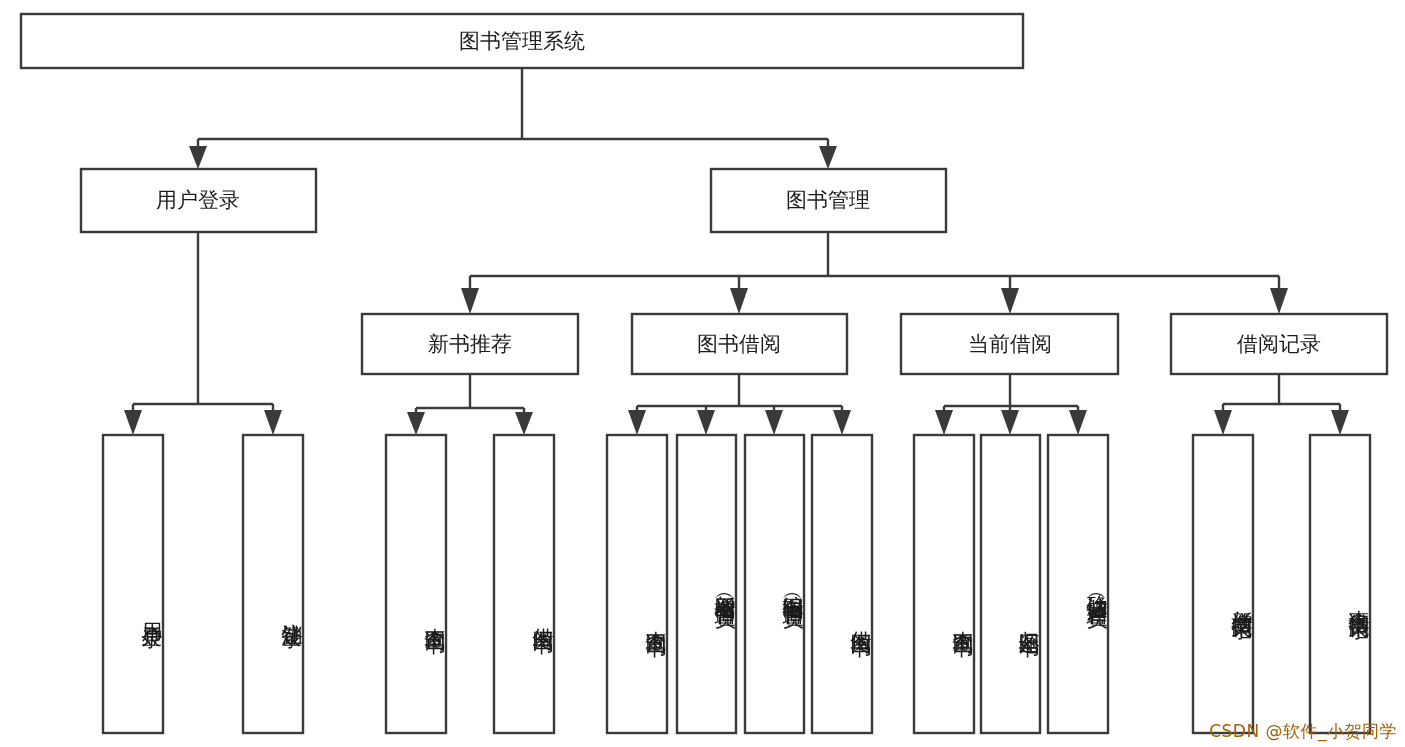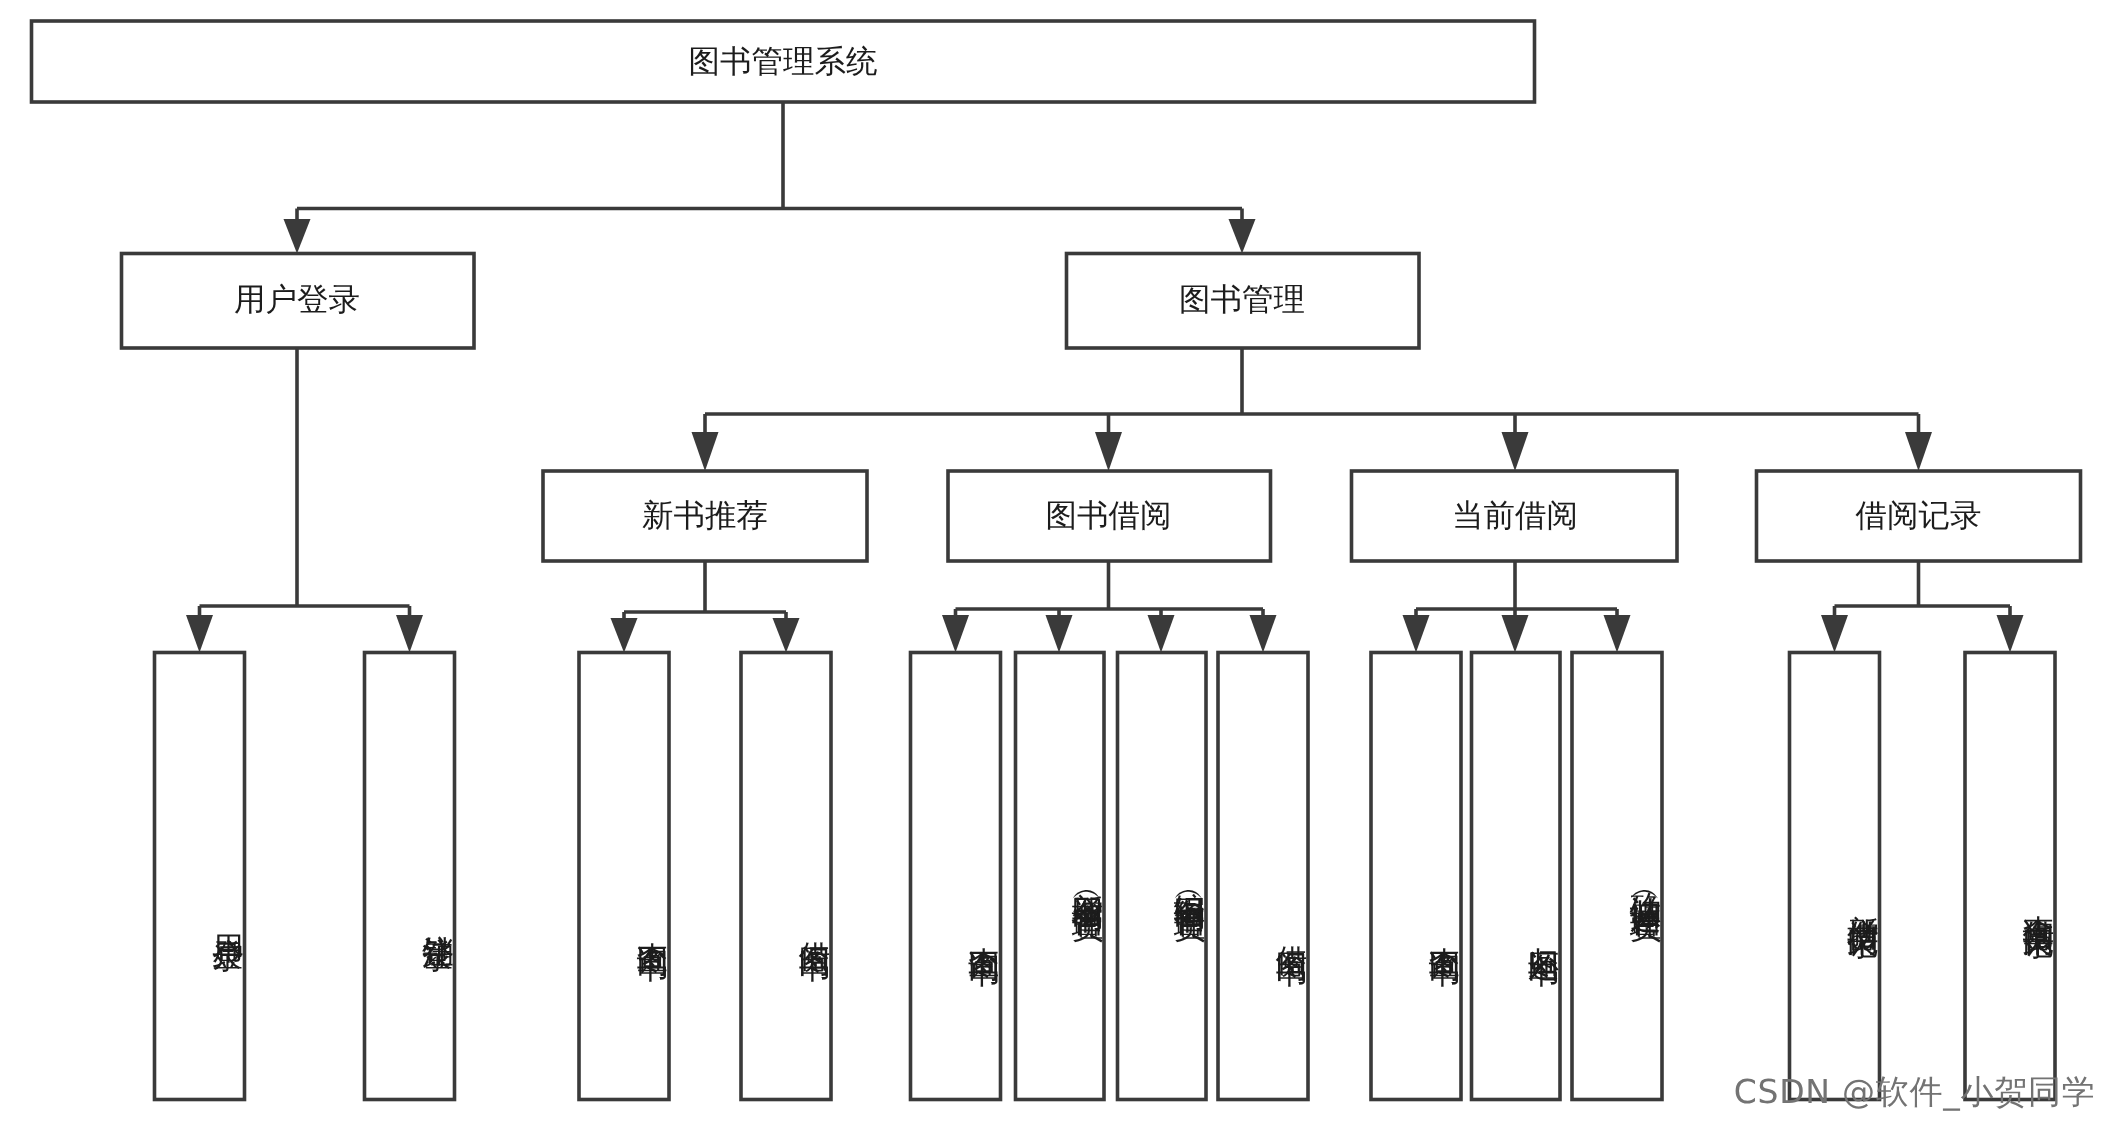--- a/index.html
+++ b/index.html
@@ -65,22 +65,22 @@
     justify-content: center;
     text-align: center;
     pointer-events: none;
     white-space: nowrap;
   }
   .watermark {
     position: absolute;
     right: 8px;
     bottom: 4px;
     font-family: "DejaVu Sans", "Liberation Sans", sans-serif;
-    font-size: 22px;
-    color: #737373;
+    font-size: 17px;
+    color: #a16207;
     letter-spacing: 0.5px;
     white-space: nowrap;
     user-select: none;
   }
 </style>
 </head>
 <body>
 
 <div id="diagram-root">
 

